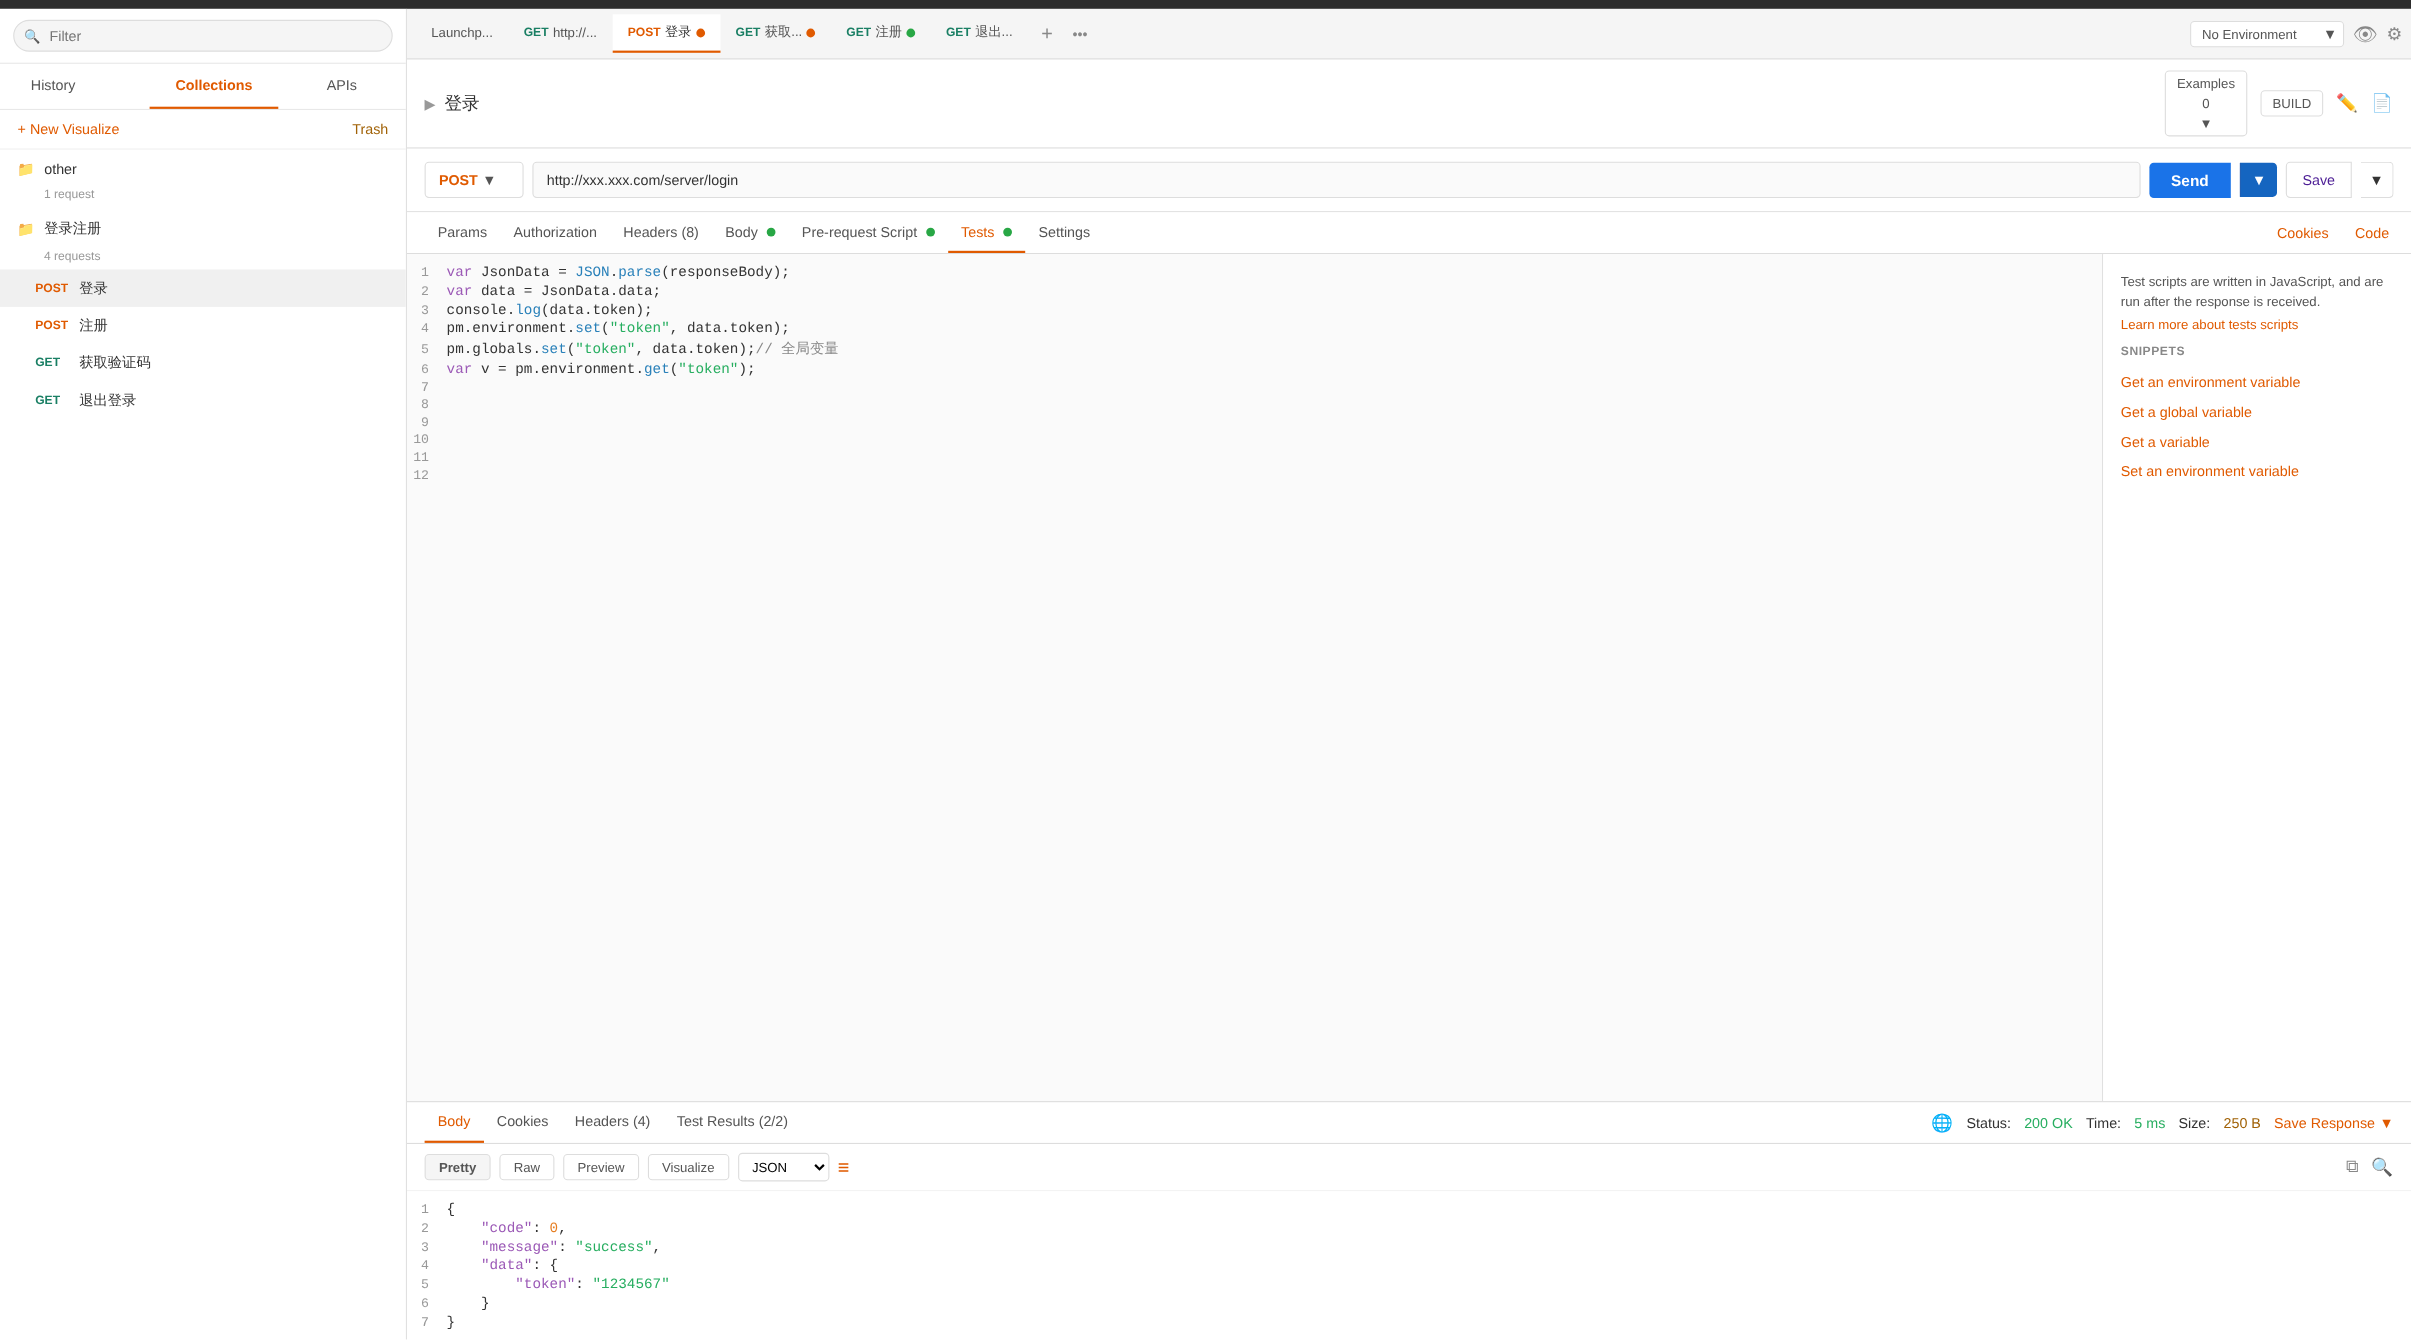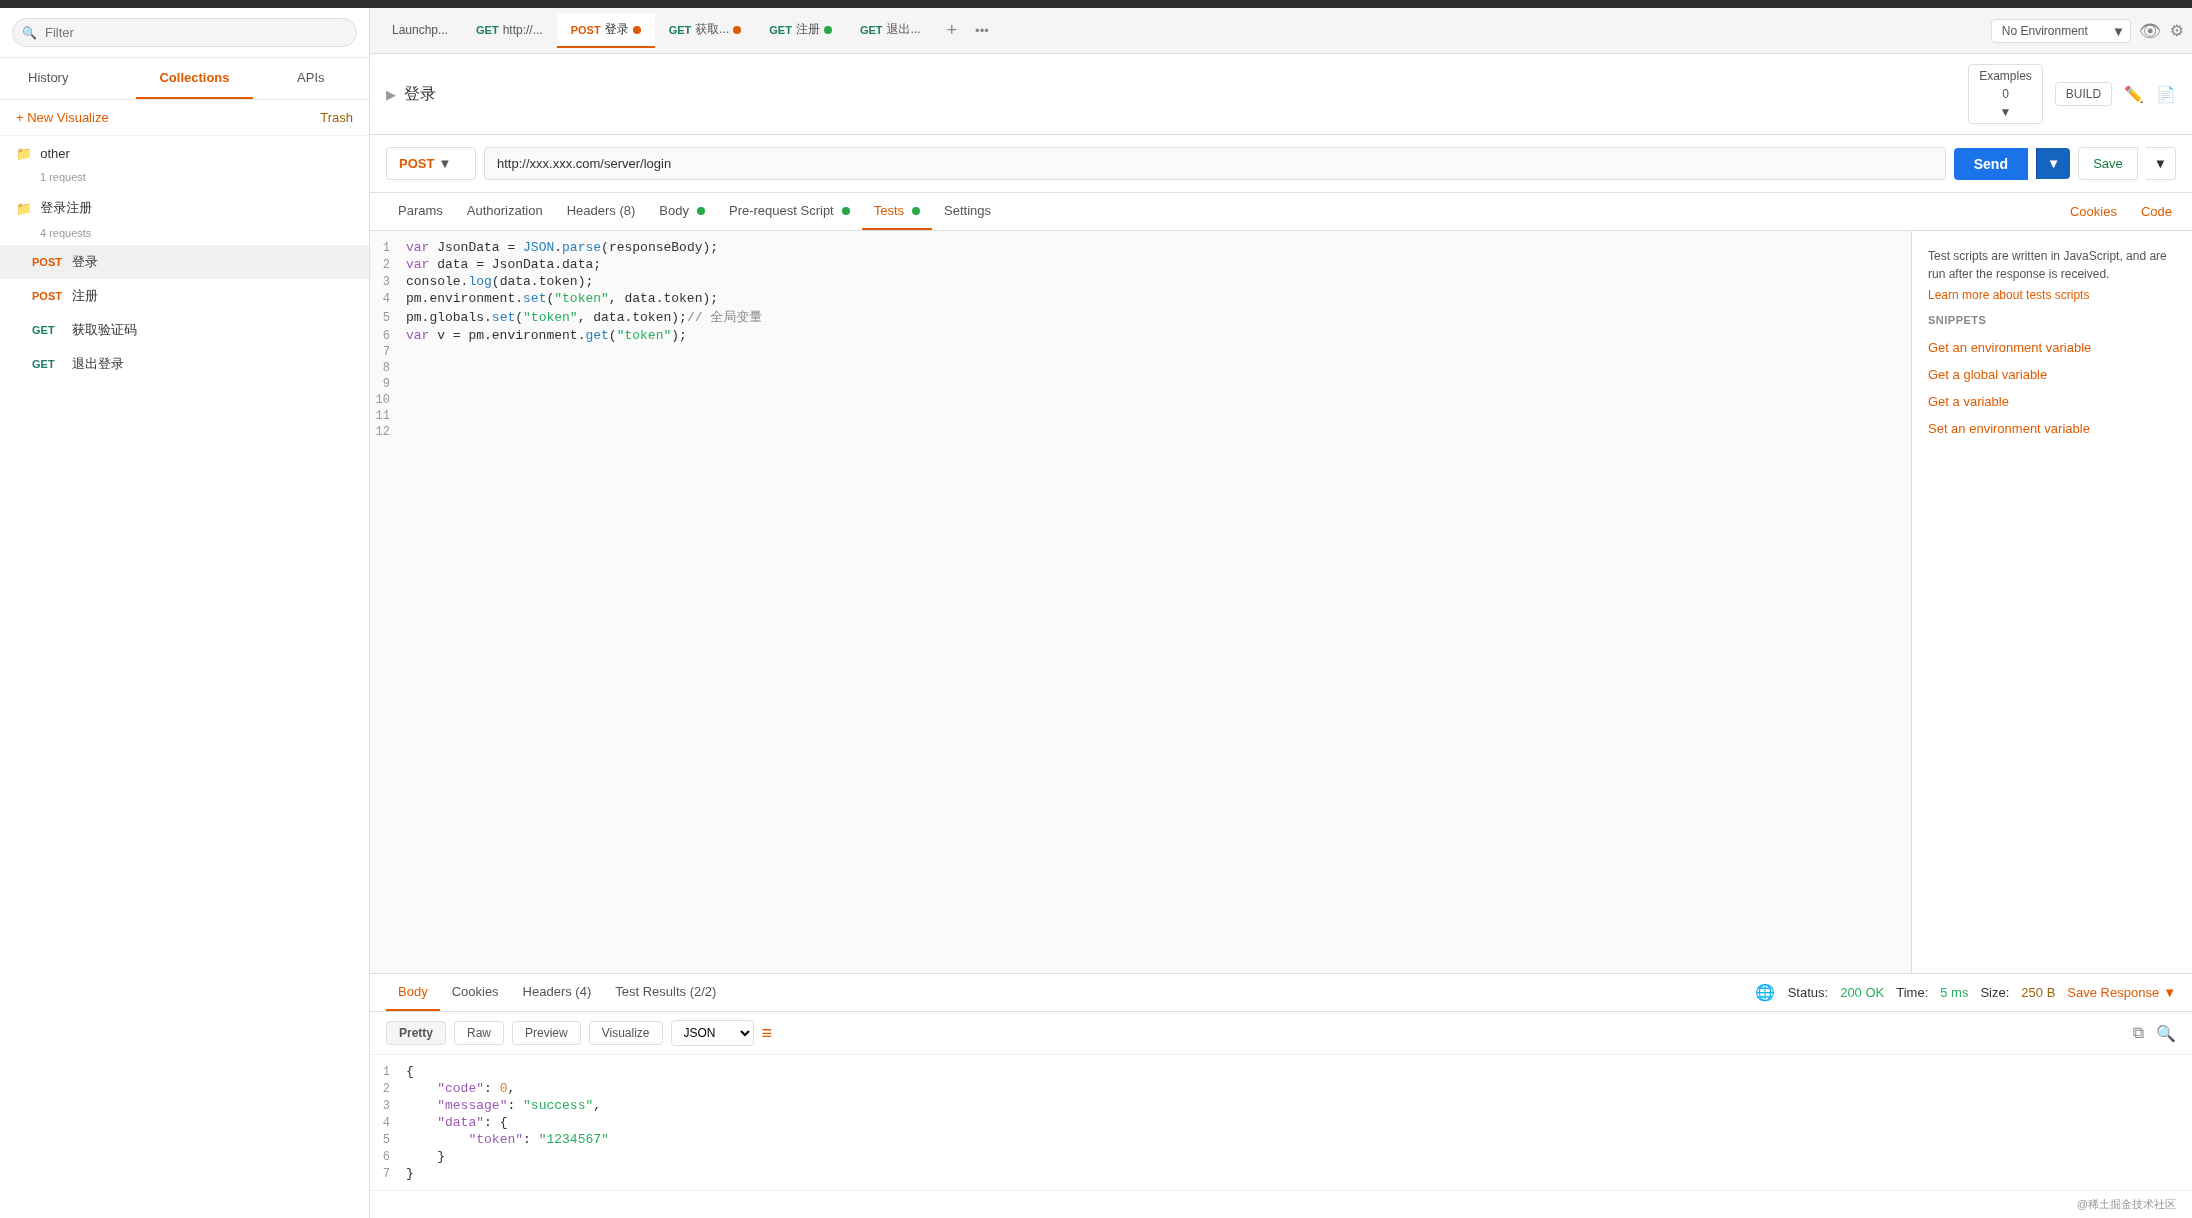--- a/index.html
+++ b/index.html
@@ -64,21 +64,21 @@
     .build-btn { font-size: 12px; color: #555; border: 1px solid #ddd; border-radius: 4px; padding: 4px 10px; cursor: pointer; }
     .edit-icon, .text-icon { color: #888; font-size: 16px; cursor: pointer; }
 
     
     .url-bar { display: flex; align-items: center; padding: 12px 16px; gap: 8px; border-bottom: 1px solid #ddd; }
     .method-select { border: 1px solid #ddd; border-radius: 4px; padding: 8px 12px; font-size: 13px; min-width: 90px; background: #fff; cursor: pointer; display: flex; align-items: center; gap: 4px; }
     .method-select-text { color: #555; font-weight: 500; }
     .url-input { flex: 1; border: 1px solid #ddd; border-radius: 4px; padding: 8px 12px; font-size: 13px; outline: none; color: #333; background: #fafafa; }
     .send-btn { background: #1a73e8; color: #fff; border: none; border-radius: 4px 0 0 4px; padding: 8px 20px; font-size: 14px; font-weight: 600; cursor: pointer; }
     .send-dropdown { background: #1565c0; color: #fff; border: none; border-radius: 0 4px 4px 0; padding: 8px 10px; cursor: pointer; border-left: 1px solid #0d47a1; }
-    .save-btn { background: #fff; color: #15803d; border: 1px solid #ddd; border-radius: 4px 0 0 4px; padding: 8px 14px; font-size: 13px; cursor: pointer; }
+    .save-btn { background: #fff; color: #4c1d95; border: 1px solid #ddd; border-radius: 4px 0 0 4px; padding: 8px 14px; font-size: 13px; cursor: pointer; }
     .save-dropdown { background: #fff; color: #333; border: 1px solid #ddd; border-left: none; border-radius: 0 4px 4px 0; padding: 8px 8px; cursor: pointer; }
 
     
     .req-tabs { display: flex; align-items: center; padding: 0 16px; border-bottom: 1px solid #ddd; background: #fff; }
     .req-tab { padding: 10px 12px; font-size: 13px; color: #555; cursor: pointer; border-bottom: 2px solid transparent; }
     .req-tab.active { color: #e05a00; border-bottom: 2px solid #e05a00; }
     .req-tab-right { margin-left: auto; display: flex; gap: 16px; }
     .cookies-link, .code-link { color: #e05a00; font-size: 13px; cursor: pointer; padding: 10px 4px; }
 
     
@@ -396,17 +396,14 @@
           <span class="resp-num">6</span>
           <span class="resp-code-text json-brace">    }</span>
         </div>
         <div class="resp-line">
           <span class="resp-num">7</span>
           <span class="resp-code-text json-brace">}</span>
         </div>
       </div>
     </div>
 
-    <div class="footer">
-      <span>@稀土掘金技术社区</span>
-    </div>
   </div>
 </div>
 
 </body></html>

